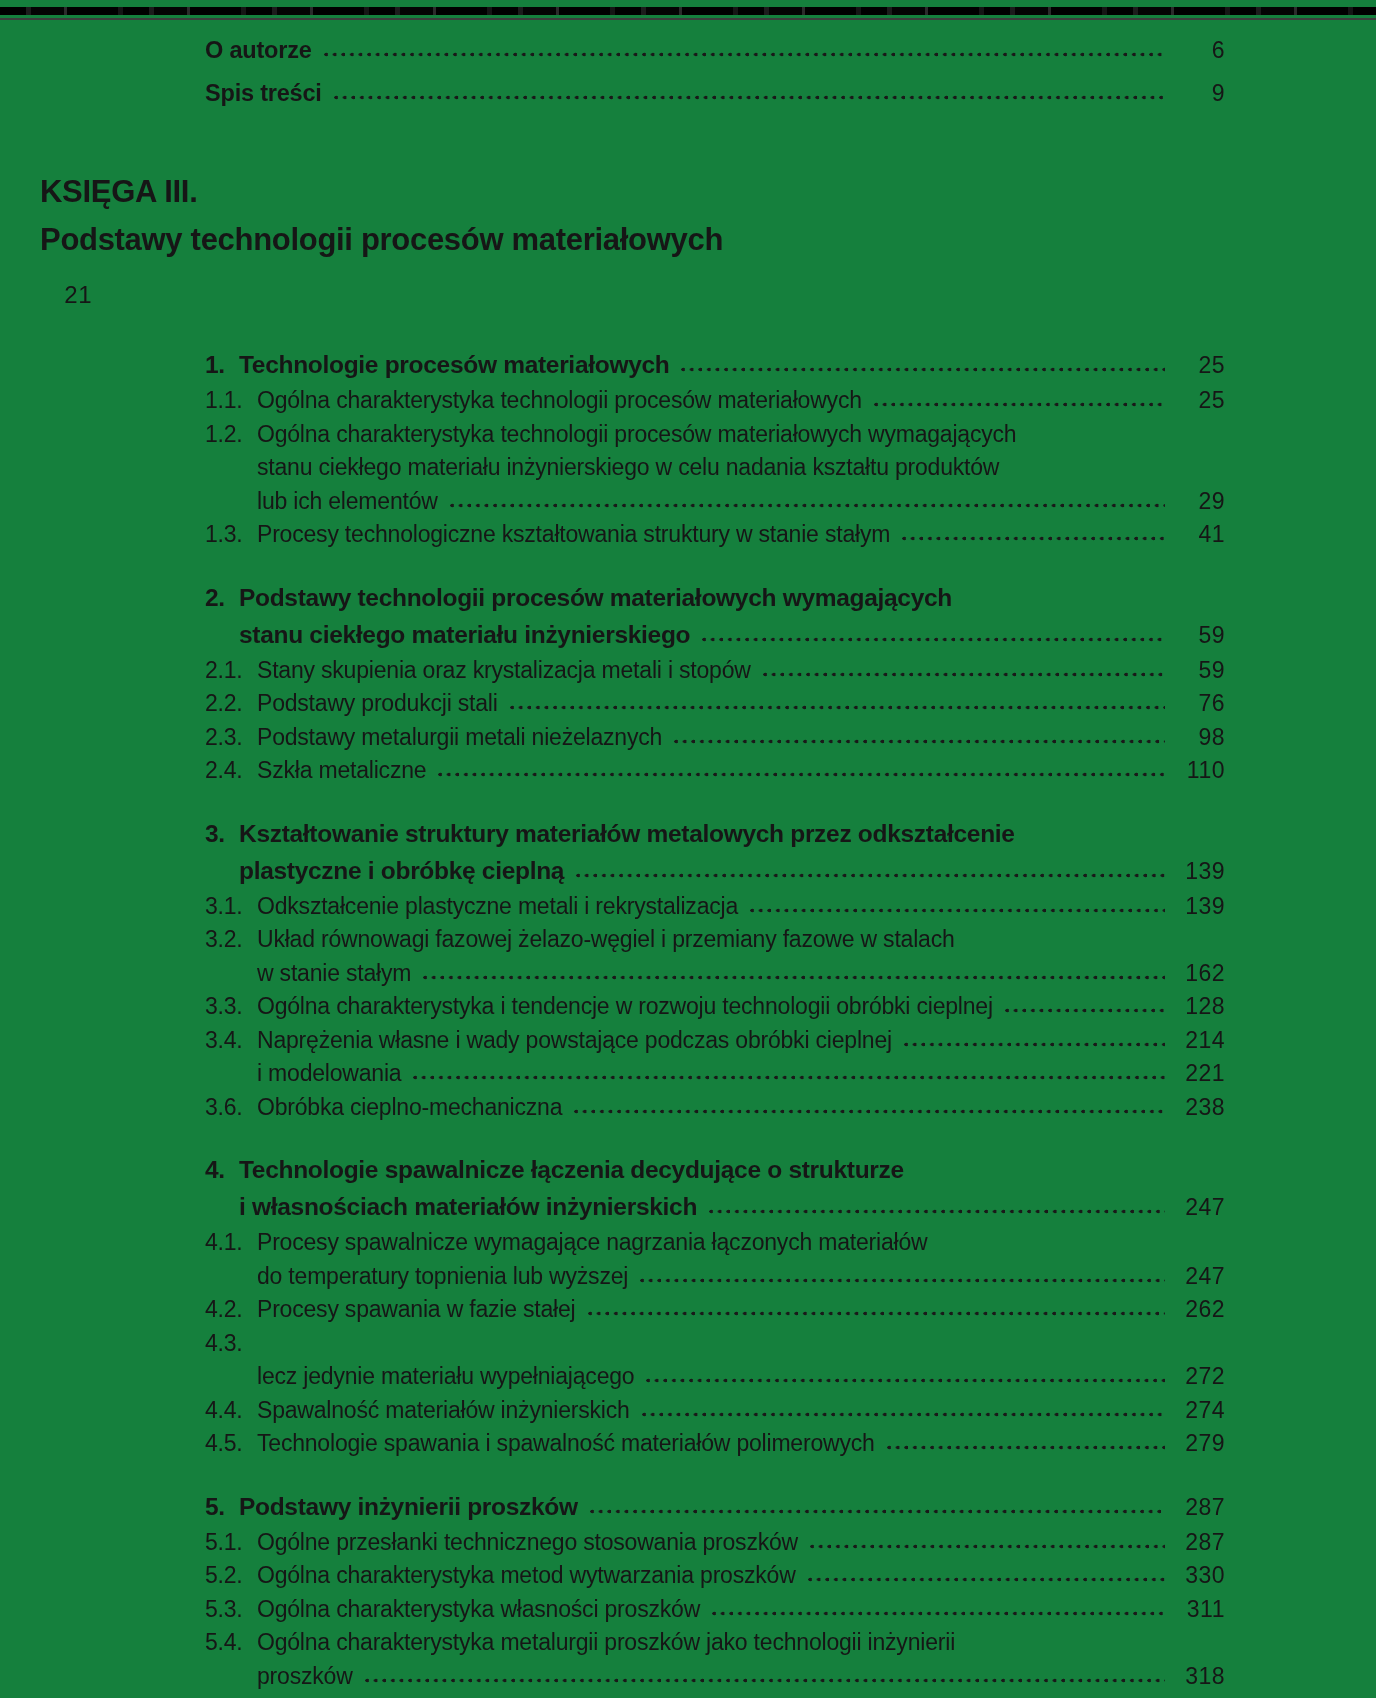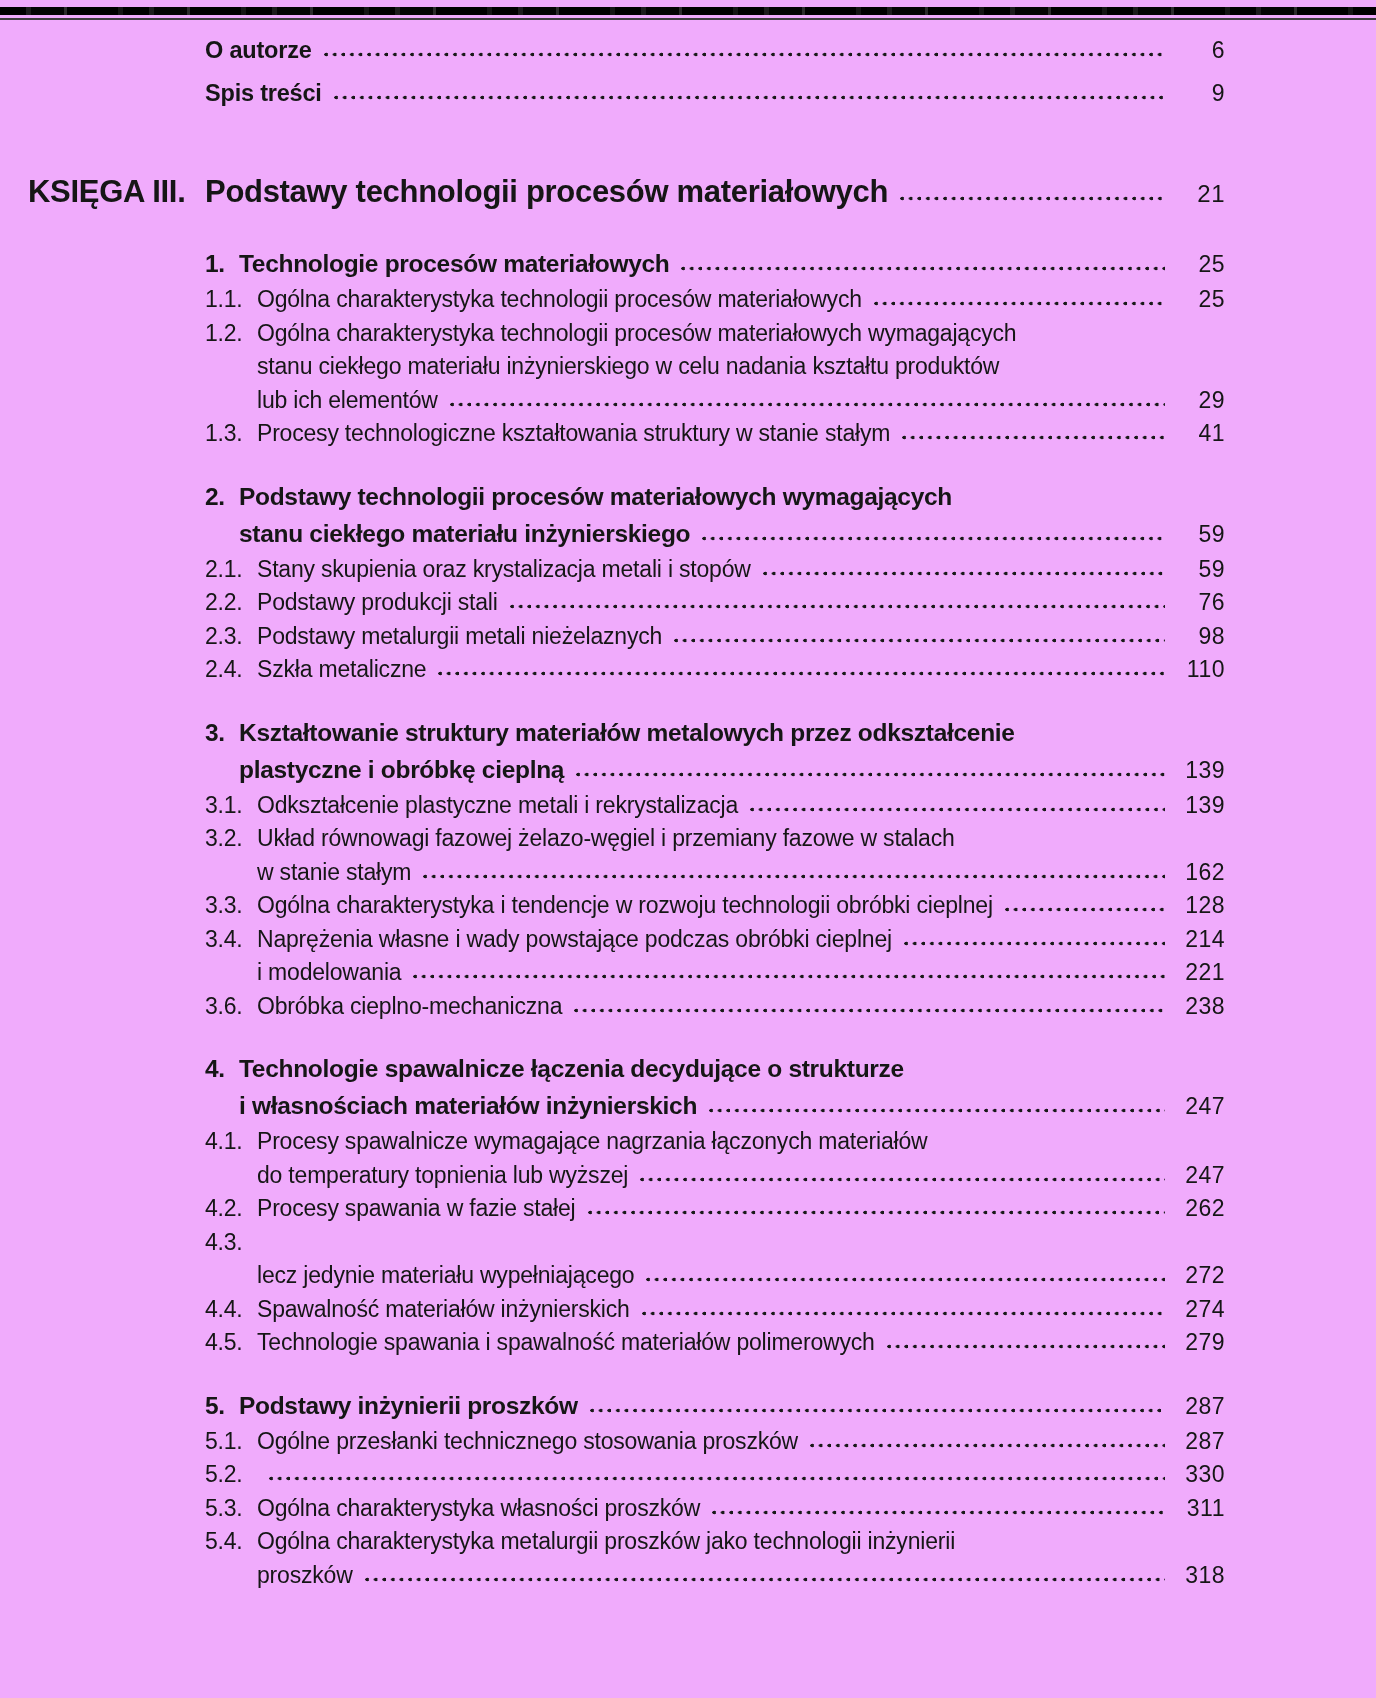--- a/index.html
+++ b/index.html
@@ -1,17 +1,17 @@
 <!DOCTYPE html>
 <html><head>
 <meta charset="utf-8">
 <style>
   html, body { margin:0; padding:0; background:#ffffff; }
   .page {
-    position:relative; width:1376px; height:1698px; background:#f0abfc;
+    position:relative; width:1376px; height:1698px; background:#15803d;
     font-family:"Liberation Sans","DejaVu Sans",sans-serif; color:#161616;
     overflow:hidden;
   }
   .scan-bar {
     position:absolute; top:7px; left:0; right:0; height:8px;
     background:repeating-linear-gradient(90deg,#000 0 26px,#1c1c1c 26px 31px,#040404 31px 64px,#2b2b2b 64px 67px,#000 67px 118px,#151515 118px 123px);
   }
   .scan-bar::after{
     content:""; position:absolute; left:0; right:0; top:11px; height:2px; background:#3d3d3d;
   }
@@ -26,21 +26,21 @@
     flex:1 1 auto; height:7px; margin:0 8px 0 12px;
     background-image:radial-gradient(circle at 2.2px 3.5px,#191919 1.7px,transparent 2.1px);
     background-size:8.6px 7px; background-repeat:repeat-x; background-position:left bottom;
   }
 
   .front { margin-top:6px; }
   .front .line { font-size:23.5px; line-height:37px; }
   .front .txt { font-weight:700; letter-spacing:-0.2px; }
 
   .entry.book { margin-left:0; margin-top:56px; margin-bottom:4px; }
-  .book .line { font-size:31px; line-height:48px; font-weight:700; letter-spacing:-0.3px; }
+  .book .line { font-size:31px; line-height:48px; font-weight:700; letter-spacing:-0.3px;flex-direction:column; }
   .book .num { min-width:177px; }
   .book .pagenum { font-size:24px; }
 
   .entry.chapter { margin-top:27px; }
   .chapter .line { font-size:24.5px; line-height:37px; font-weight:700; letter-spacing:-0.3px; }
   .chapter .num { min-width:34px; }
   .chapter .line.cont { padding-left:34px; }
 
   .section .line { font-size:23px; line-height:33.5px; letter-spacing:-0.2px; }
   .section .num { min-width:52px; }
@@ -290,20 +290,21 @@
           <div class="line">
             <span class="num">5.1.</span>
             <span class="txt">Ogólne przesłanki technicznego stosowania proszków</span>
             <span class="dots"></span>
             <span class="pagenum">287</span>
           </div>
         </div>
         <div class="entry section">
           <div class="line">
             <span class="num">5.2.</span>
+            <span class="txt">Ogólna charakterystyka metod wytwarzania proszków</span>
             <span class="dots"></span>
             <span class="pagenum">330</span>
           </div>
         </div>
         <div class="entry section">
           <div class="line">
             <span class="num">5.3.</span>
             <span class="txt">Ogólna charakterystyka własności proszków</span>
             <span class="dots"></span>
             <span class="pagenum">311</span>

